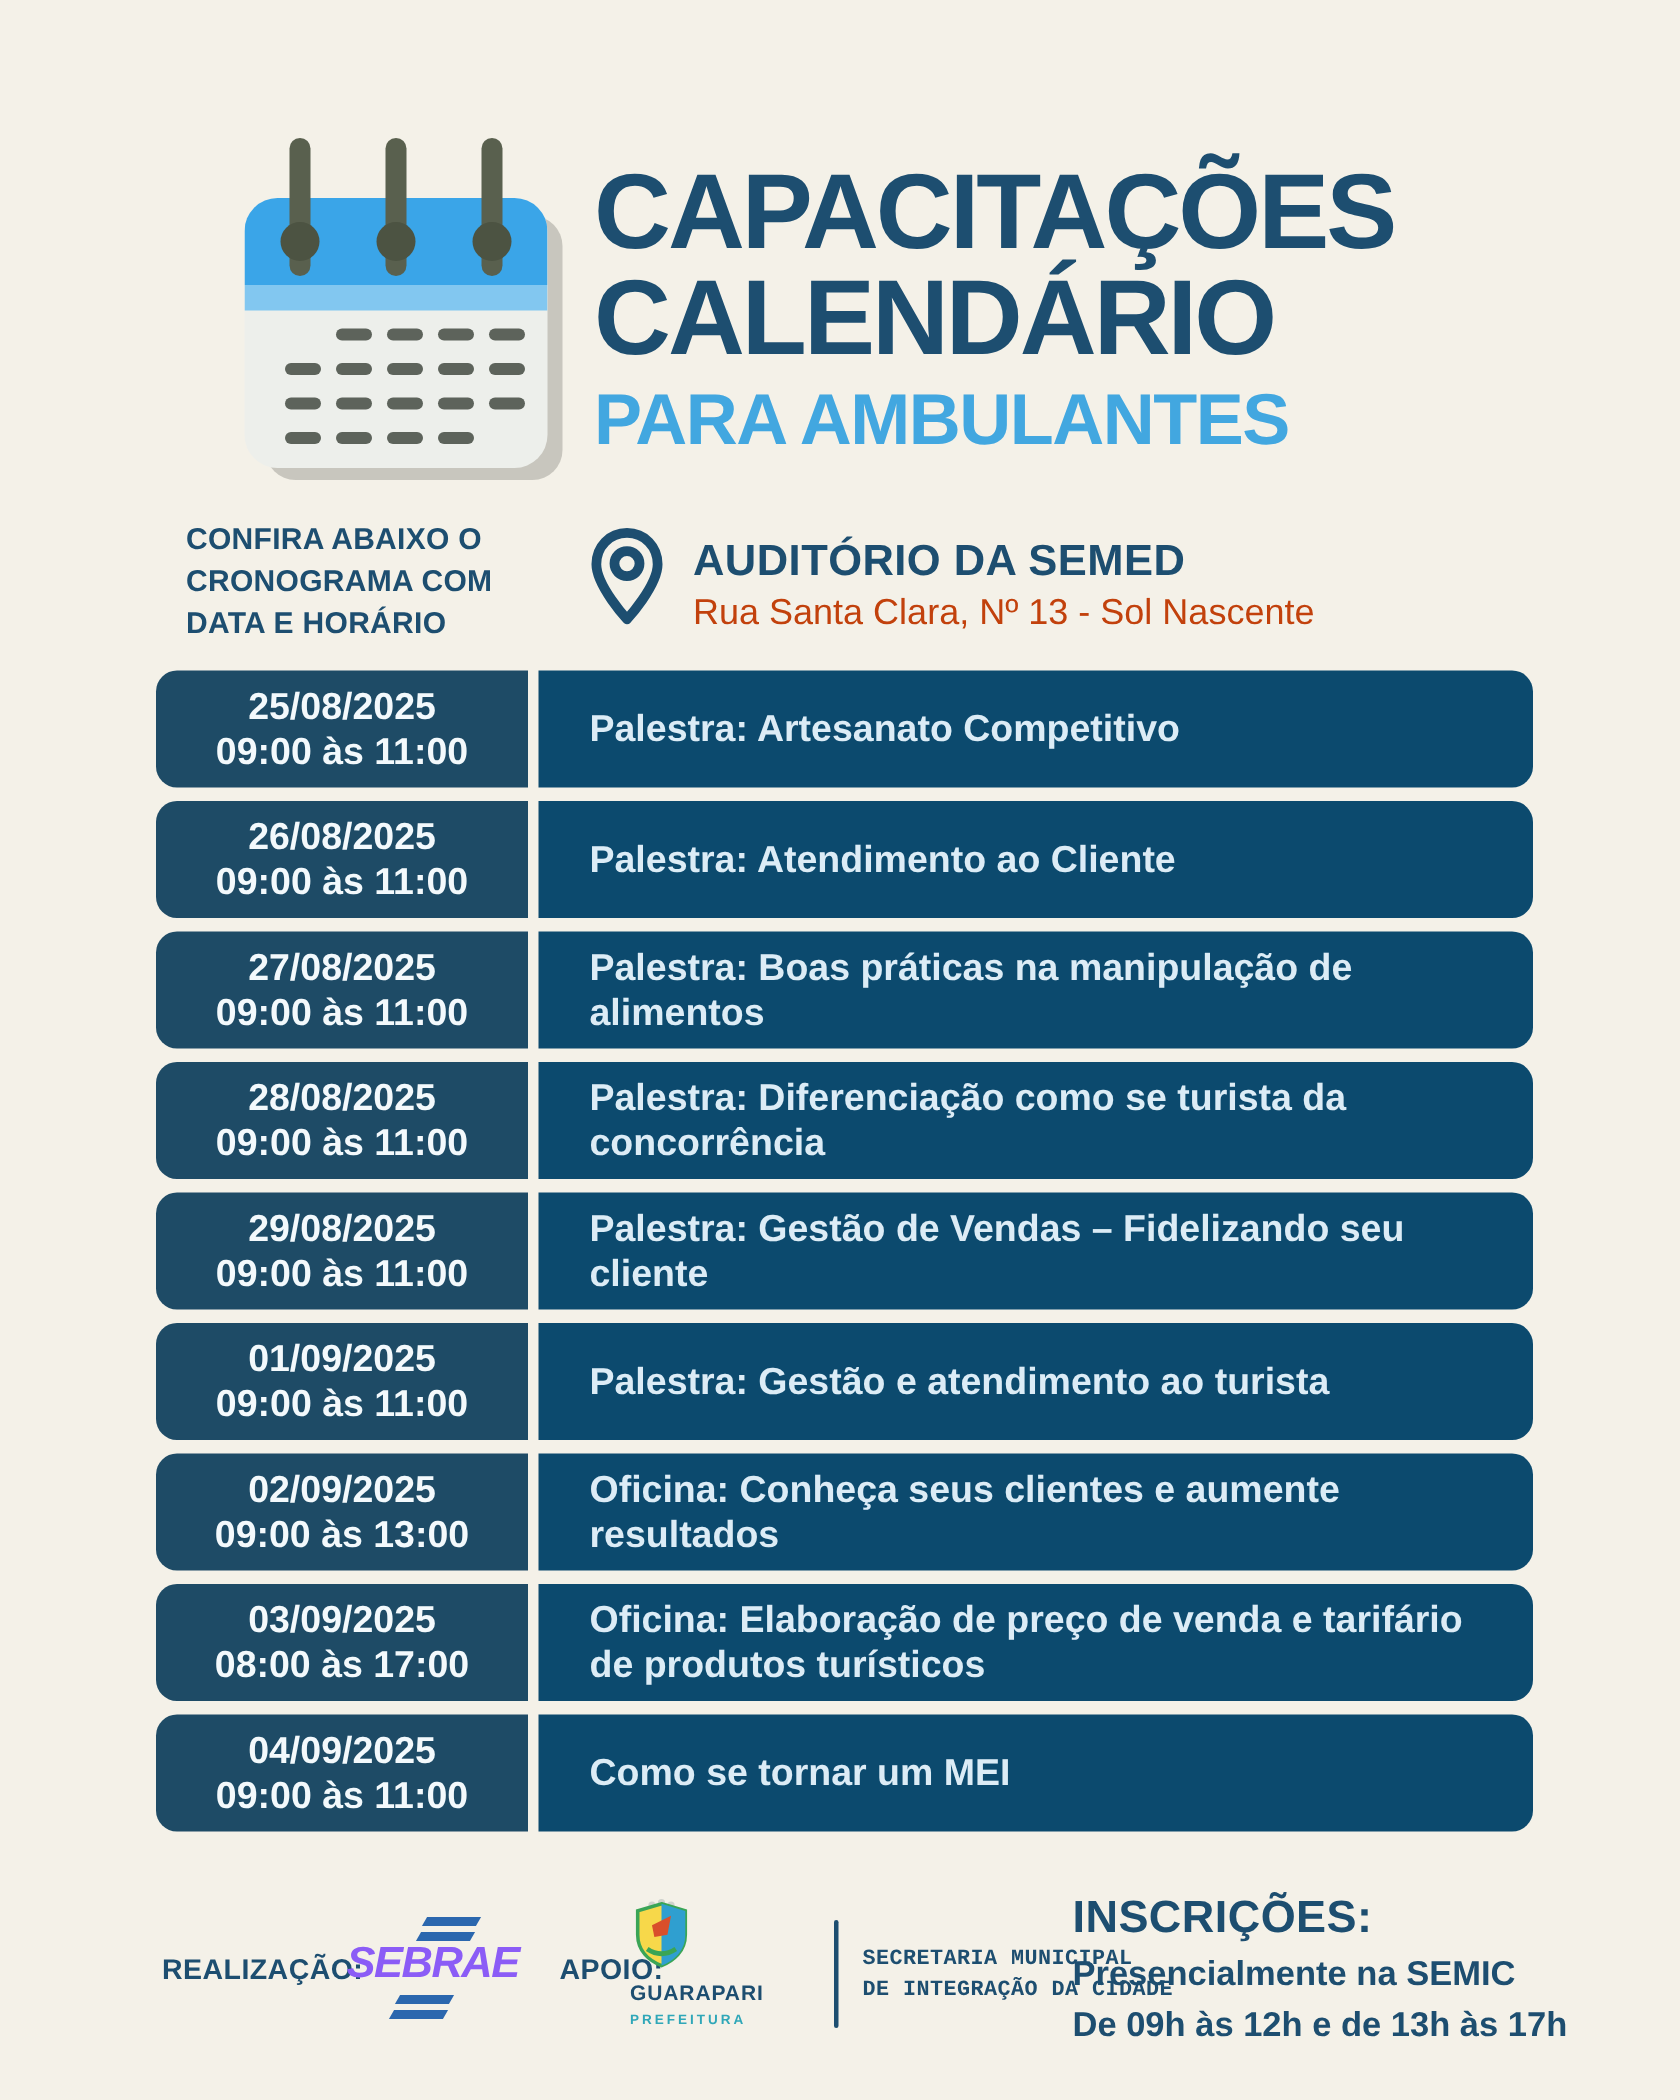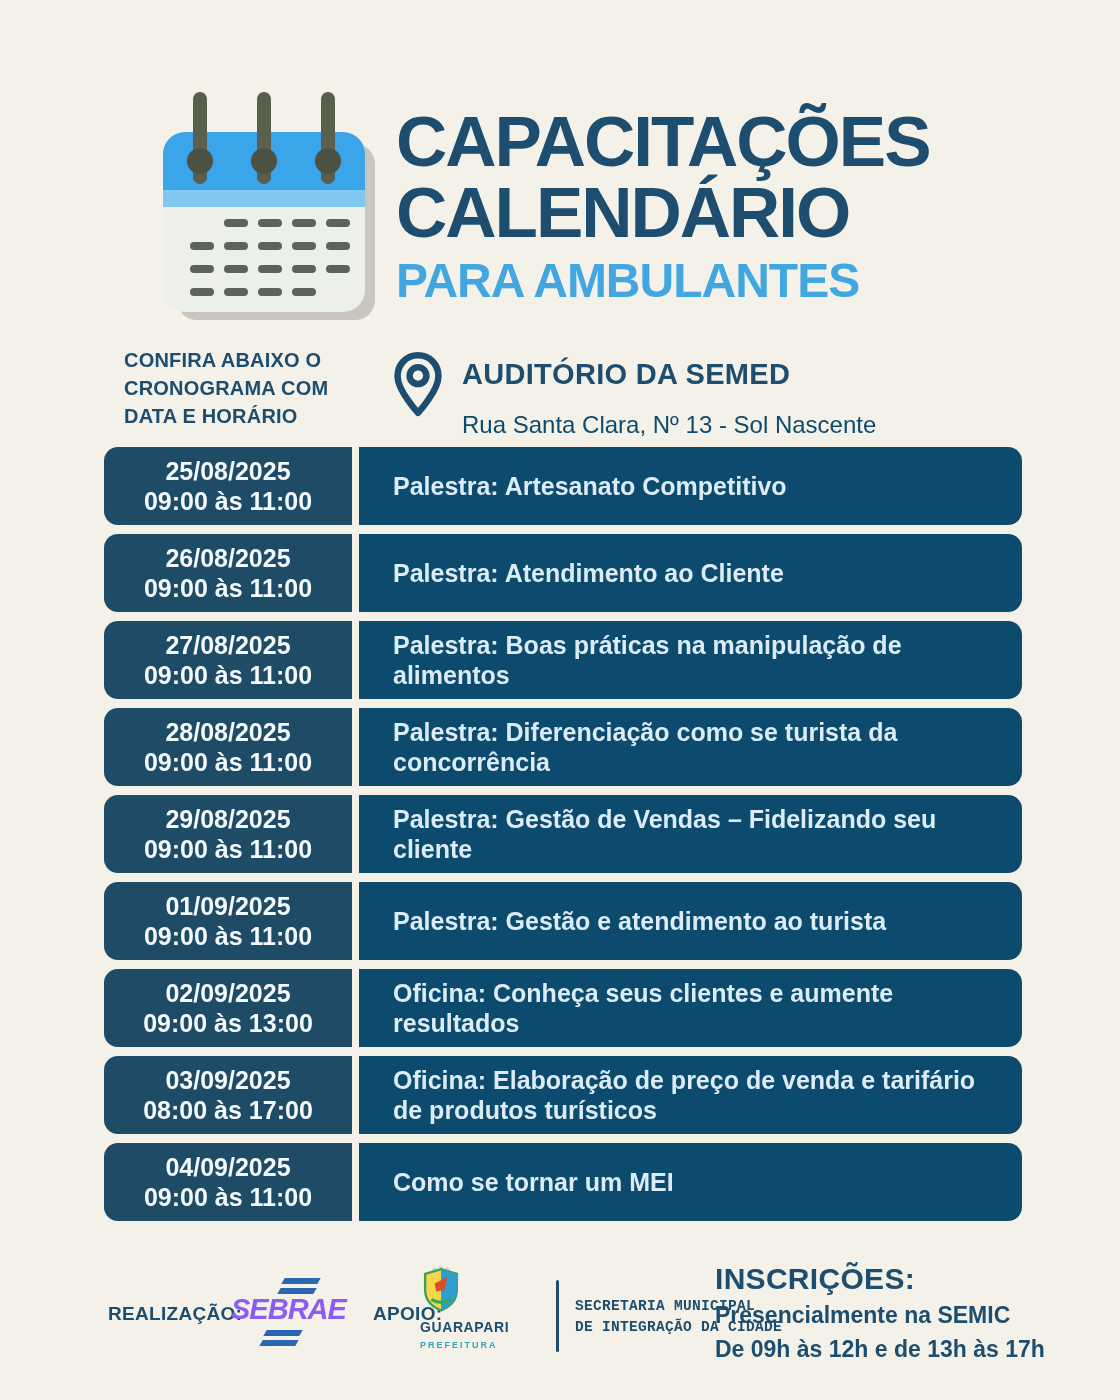--- a/index.html
+++ b/index.html
@@ -28,21 +28,21 @@
   .title-main { font-size:71px; font-weight:800; color:#1d4e70; line-height:1.0; letter-spacing:-2px; }
   .title-sub  { font-size:48px; font-weight:700; color:#42a7e0; letter-spacing:-1px; margin-top:5px; }
 
   
   .note { position:absolute; left:124px; top:346px; font-size:20px; font-weight:700;
           color:#1d4e70; line-height:1.4; letter-spacing:0.2px; }
   .venue { position:absolute; left:392px; top:350px; display:flex; align-items:flex-start; }
   .pin-wrap { width:52px; height:70px; flex:0 0 auto; }
   .venue-text { margin-left:18px; padding-top:8px; }
   .venue-name { font-size:29px; font-weight:800; color:#1d4e70; letter-spacing:0.3px; }
-  .venue-addr { font-size:24px; font-weight:500; color:#0c4a6e; margin-top:20px; }
+  .venue-addr { font-size:24px; font-weight:500; color:#c2410c; margin-top:4px; }
 
   
   .schedule { position:absolute; left:104px; top:447px; width:918px;
               display:flex; flex-direction:column; gap:9px; }
   .srow { display:flex; gap:7px; height:78px; }
   .cell-date { width:248px; background:#1e4b66; border-radius:14px 0 0 14px;
                display:flex; flex-direction:column; justify-content:center; align-items:center;
                color:#f3f9fc; font-size:25px; font-weight:700; line-height:1.22; text-align:center; }
   .cell-desc { flex:1; background:#0c4a6e; border-radius:0 14px 14px 0;
                display:flex; align-items:center; padding:6px 24px 6px 34px;

